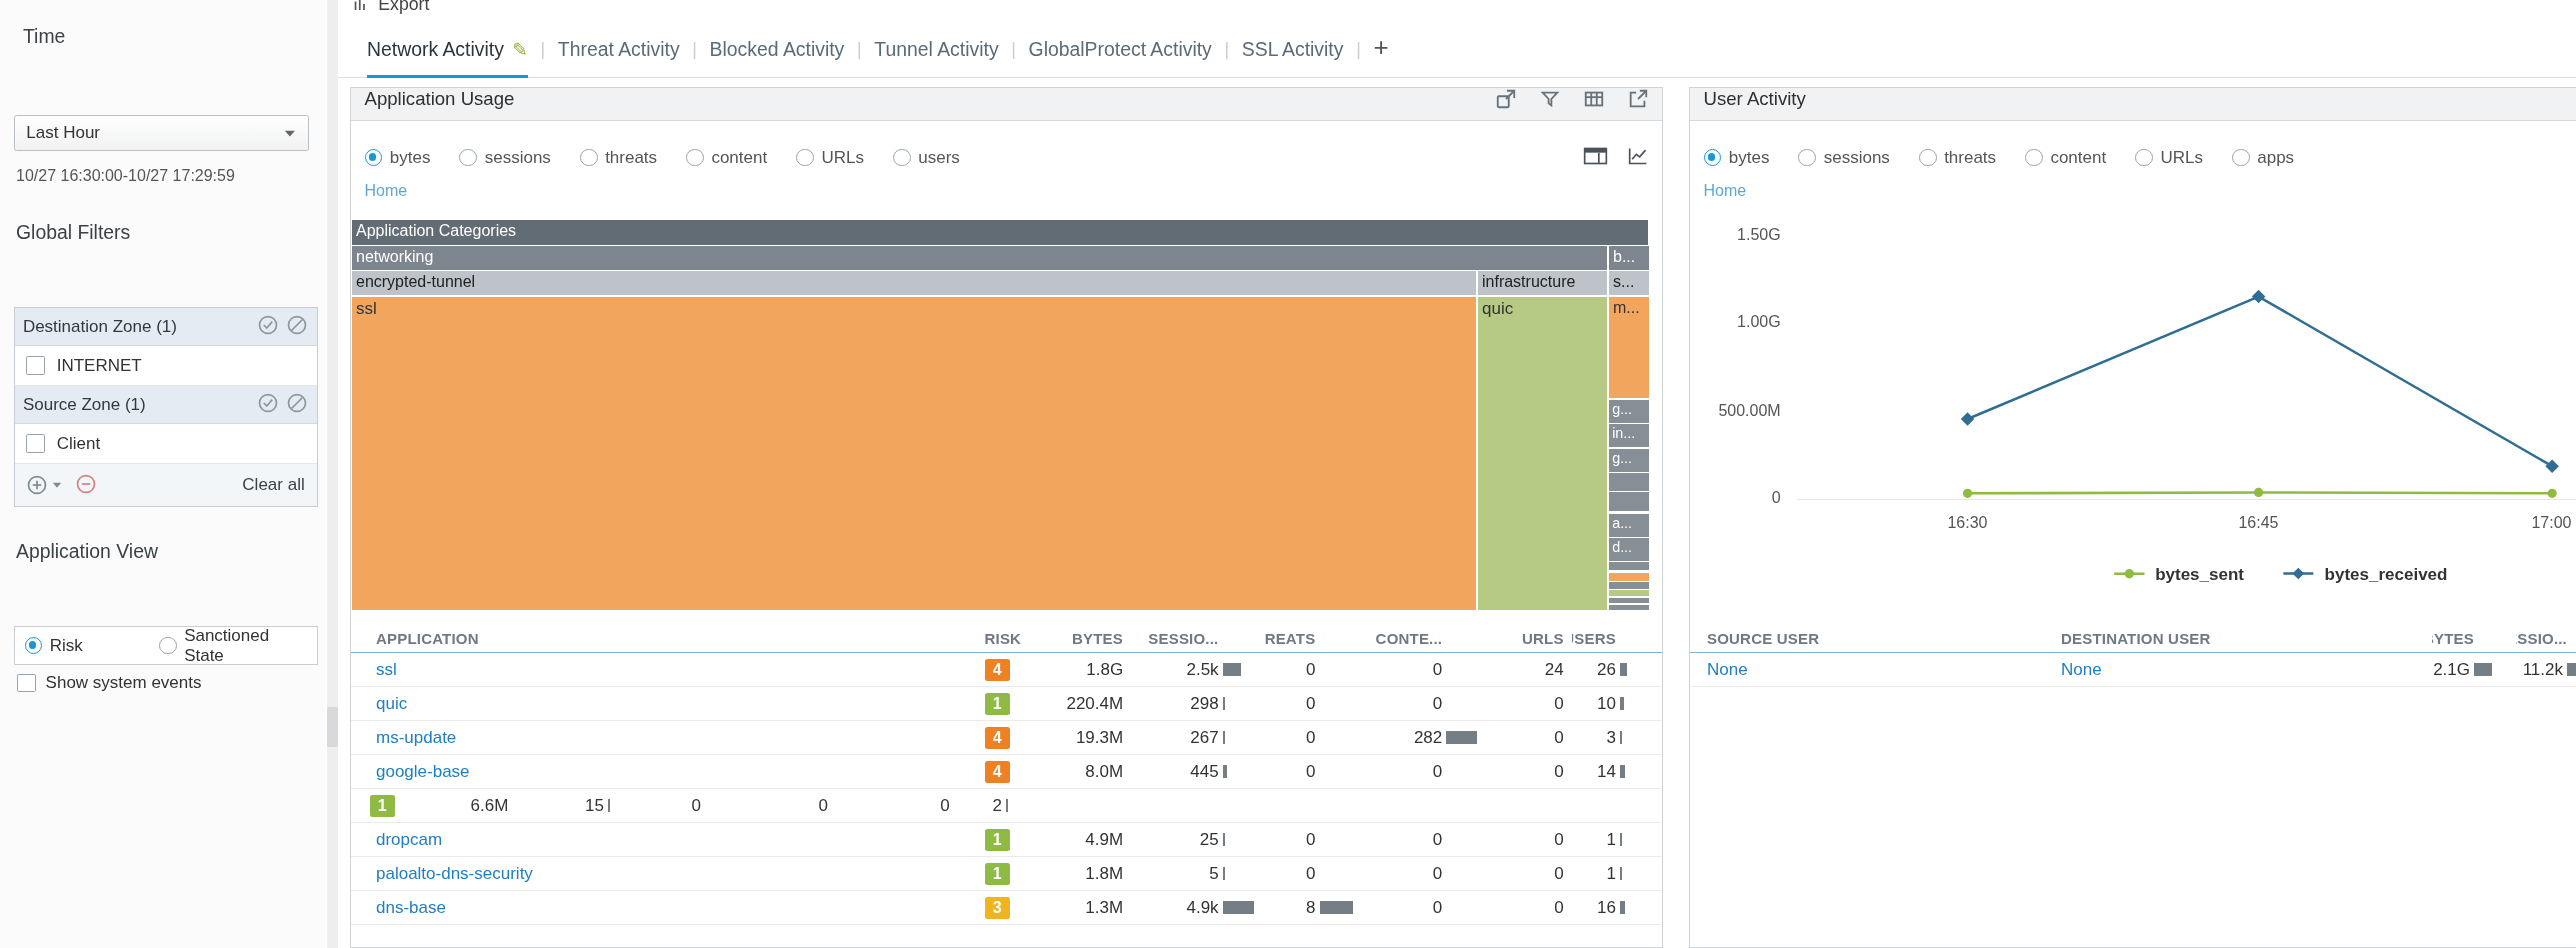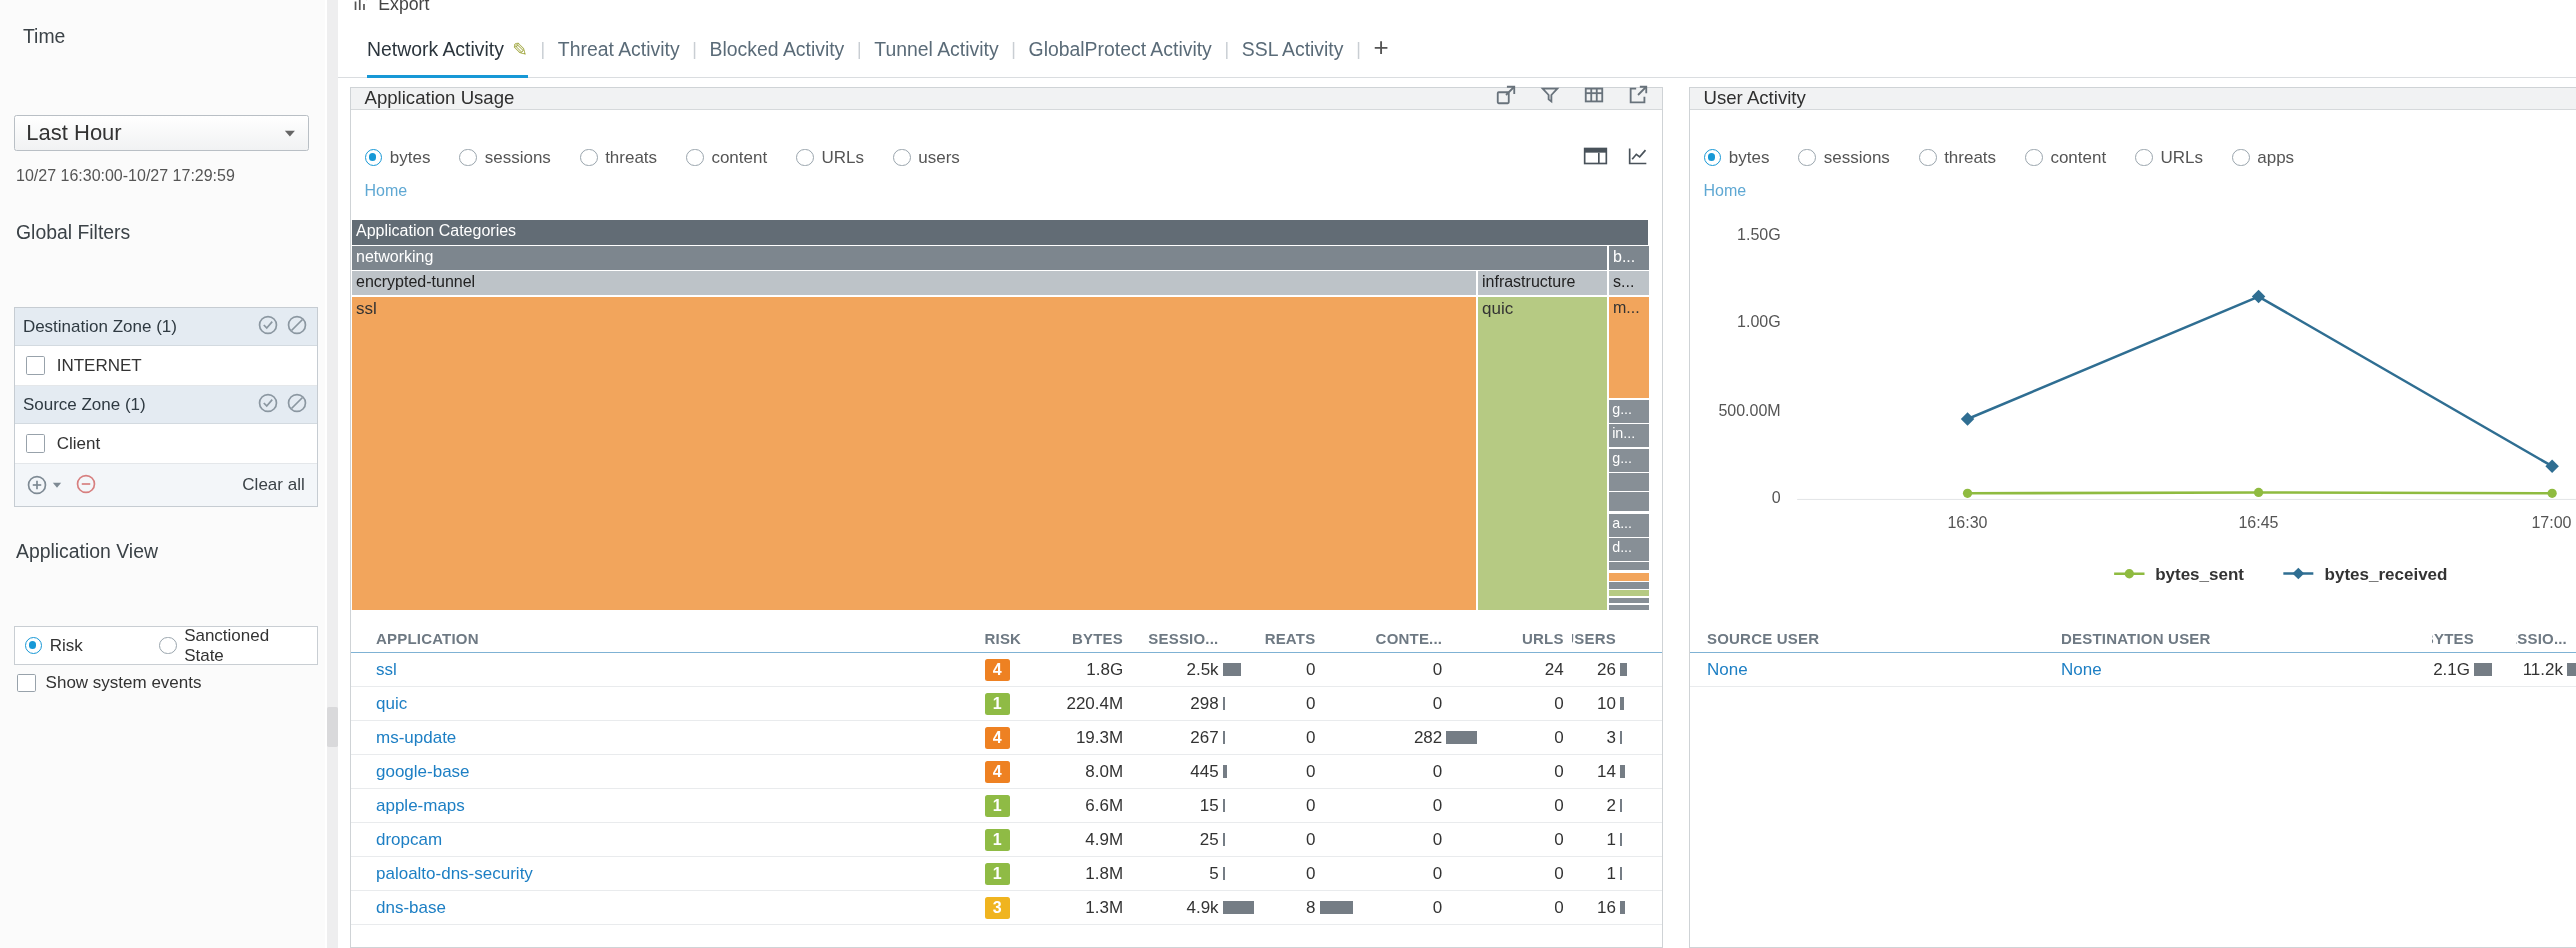--- a/index.html
+++ b/index.html
@@ -6,21 +6,21 @@
   html,body{background:#fff;font-family:"Liberation Sans",sans-serif;color:#333;}
   .screen{position:relative;width:2576px;height:948px;overflow:hidden;background:#fff;}
 
   
   .sidebar{position:absolute;left:0;top:0;width:325px;height:948px;background:#fbfbfb;}
   .sb-title{position:absolute;font-size:19.4px;color:#3b4247;}
   .t-time{left:23px;top:25px;}
   .t-gf{left:16px;top:221px;}
   .t-av{left:16px;top:540px;}
   .dropdown{position:absolute;left:13.5px;top:115px;width:295px;height:36px;border:0.8px solid #b9bfc5;border-radius:2.5px;background:linear-gradient(#ffffff,#f1f2f3);display:flex;align-items:center;justify-content:space-between;padding:0 11.8px;cursor:pointer;}
-  .dd-label{font-size:22px;color:#333;}
+  .dd-label{font-size:17px;color:#333;}
   .range-detail{position:absolute;left:16px;top:167px;font-size:16px;color:#555;}
   .filter-box{position:absolute;left:13.5px;top:307px;width:304px;border:0.8px solid #c6ccd2;background:#bef264;}
   .fg-head{height:38px;background:#e4ebf2;display:flex;align-items:center;justify-content:space-between;padding:0 8.4px;border-bottom:0.8px solid #d3dae0;cursor:pointer;}
   .fg-label{font-size:17px;color:#2f3a42;}
   .fg-icons{display:flex;gap:6.7px;align-items:center;}
   .fg-item{height:40px;display:flex;align-items:center;gap:11.8px;padding:0 11.8px;border-bottom:0.8px solid #e4e7ea;background:#fff;cursor:pointer;}
   .fg-item span.lbl{font-size:17px;color:#333;}
   .fg-foot{height:42px;display:flex;align-items:center;justify-content:space-between;padding:0 11.8px;background:#f3f6f9;}
   .foot-left{display:flex;align-items:center;gap:13.5px;}
   .clear-all{font-size:17px;color:#3b4247;cursor:pointer;}
@@ -48,21 +48,21 @@
   .tab{height:56px;line-height:54px;font-size:19.4px;color:#5a6b78;cursor:pointer;white-space:nowrap;}
   .tab.active{color:#2b353d;border-bottom:3.4px solid #1798d6;}
   .tab-sep{color:#c9ced3;font-size:17.7px;margin:0 12.7px;}
   .pencil{margin-left:8.4px;color:#a0a63e;font-size:18.6px;cursor:pointer;}
   .add-tab{font-size:26px;color:#555;line-height:51px;}
 
   
   .panel{position:absolute;top:87px;bottom:0;background:#fff;border:0.8px solid #cfd3d6;}
   .app-panel{left:350px;width:1313px;}
   .user-panel{left:1689px;width:1181px;}
-  .phead{height:22px;background:#f1f2f3;border-bottom:0.8px solid #d6d9db;display:flex;align-items:flex-end;justify-content:space-between;padding:0 13.5px;}
+  .phead{height:33px;background:#f1f2f3;border-bottom:0.8px solid #d6d9db;display:flex;align-items:flex-start;justify-content:space-between;padding:0 13.5px;}
   .ptitle{font-size:18.6px;color:#2f2f2f;}
   .phead-icons{display:flex;align-items:center;gap:22px;}
   .pic{cursor:pointer;}
   .metric-row{position:absolute;left:0;right:0;top:44px;height:51px;display:flex;align-items:center;justify-content:space-between;padding:0 13.5px;}
   .metrics{display:inline-flex;align-items:center;}
   .view-icons{display:inline-flex;align-items:center;gap:18.6px;}
   .crumb{position:absolute;left:13.5px;top:94px;font-size:16px;color:#5fa8d3;cursor:pointer;text-decoration:none;}
 
   
   .treemap{position:absolute;left:0.8px;top:132px;width:1296px;height:390px;background:#fff;}
@@ -460,21 +460,20 @@
               <span>0</span>
             </span>
             <span class="td num c-users">
               <span>14</span>
               <span class="barzone">
                 <span class="bar" style="width: 5px;"></span>
               </span>
             </span>
           </div>
           <div class="trow">
-            <span class="td c-app"><span class="link">apple-maps</span></span>
             <span class="td c-risk"><span class="risk-badge" style="background: rgb(143, 187, 69);">1</span></span>
             <span class="td num c-bytes">
               <span>6.6M</span>
             </span>
             <span class="td num c-num">
               <span>15</span>
               <span class="barzone">
                 <span class="bar" style="width: 1.7px;"></span>
               </span>
             </span>

